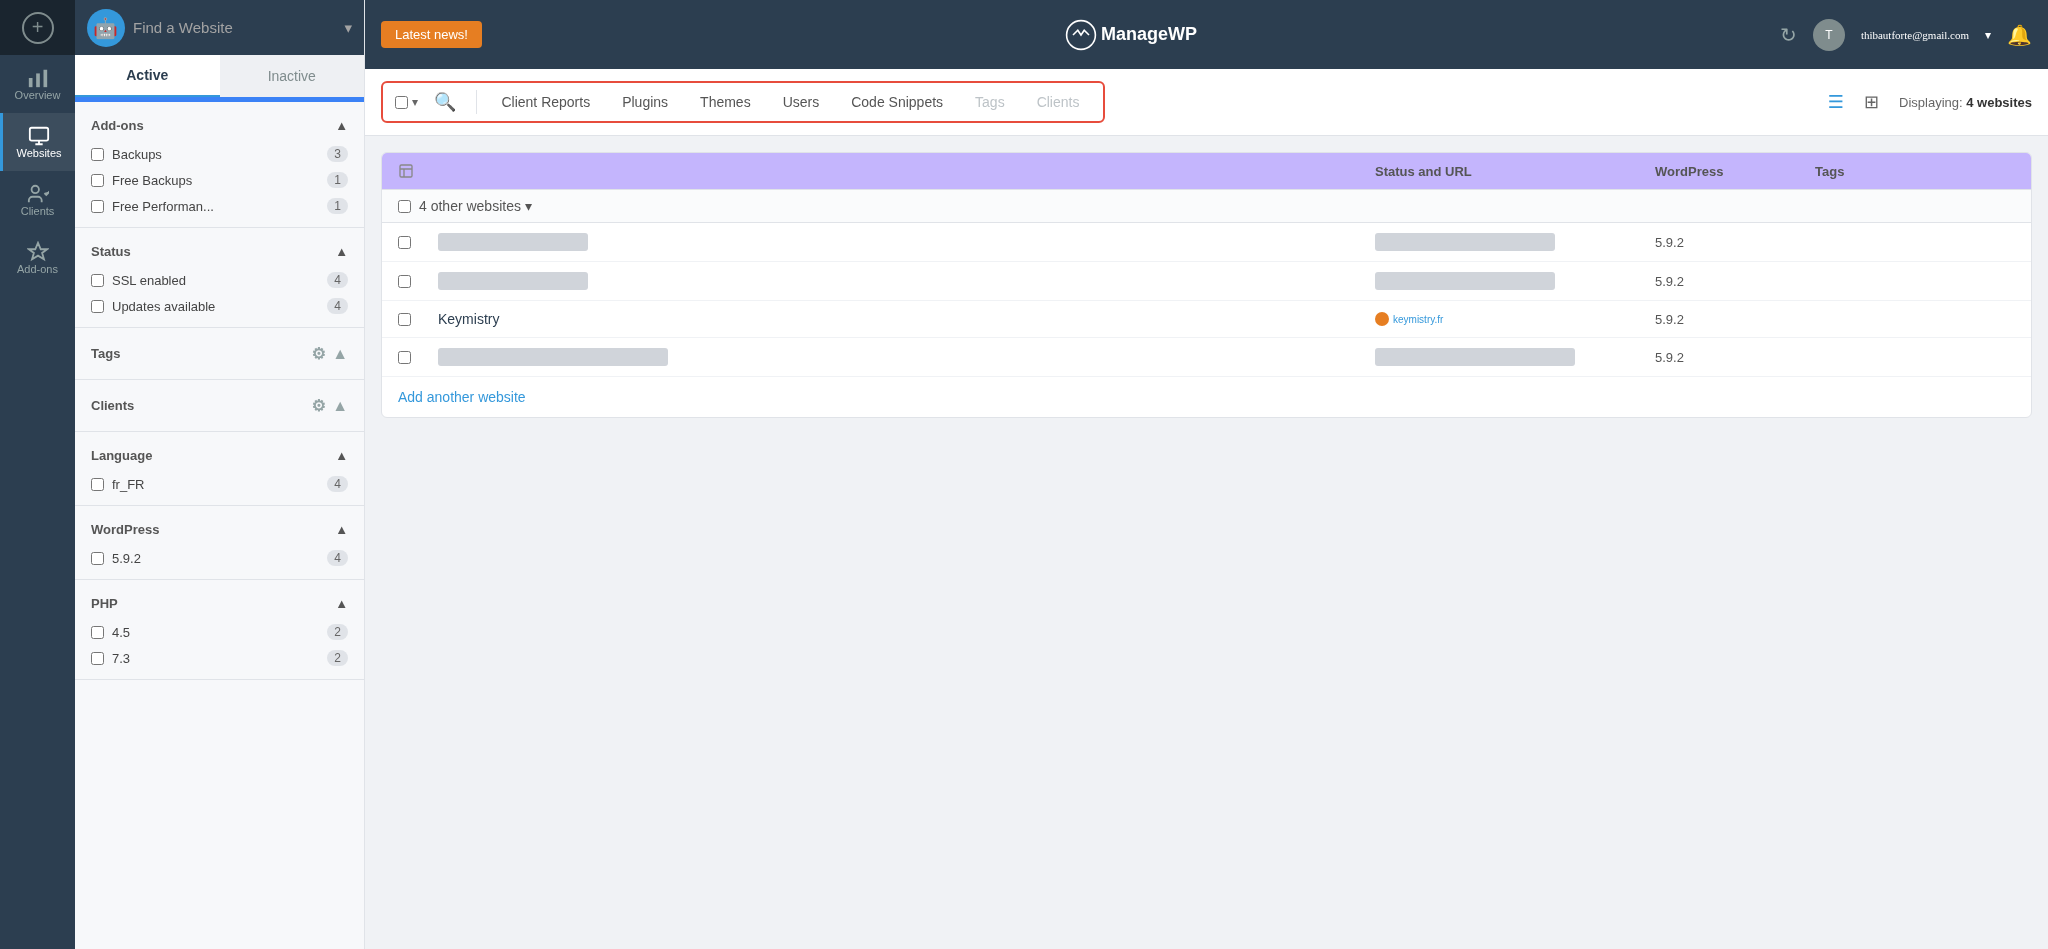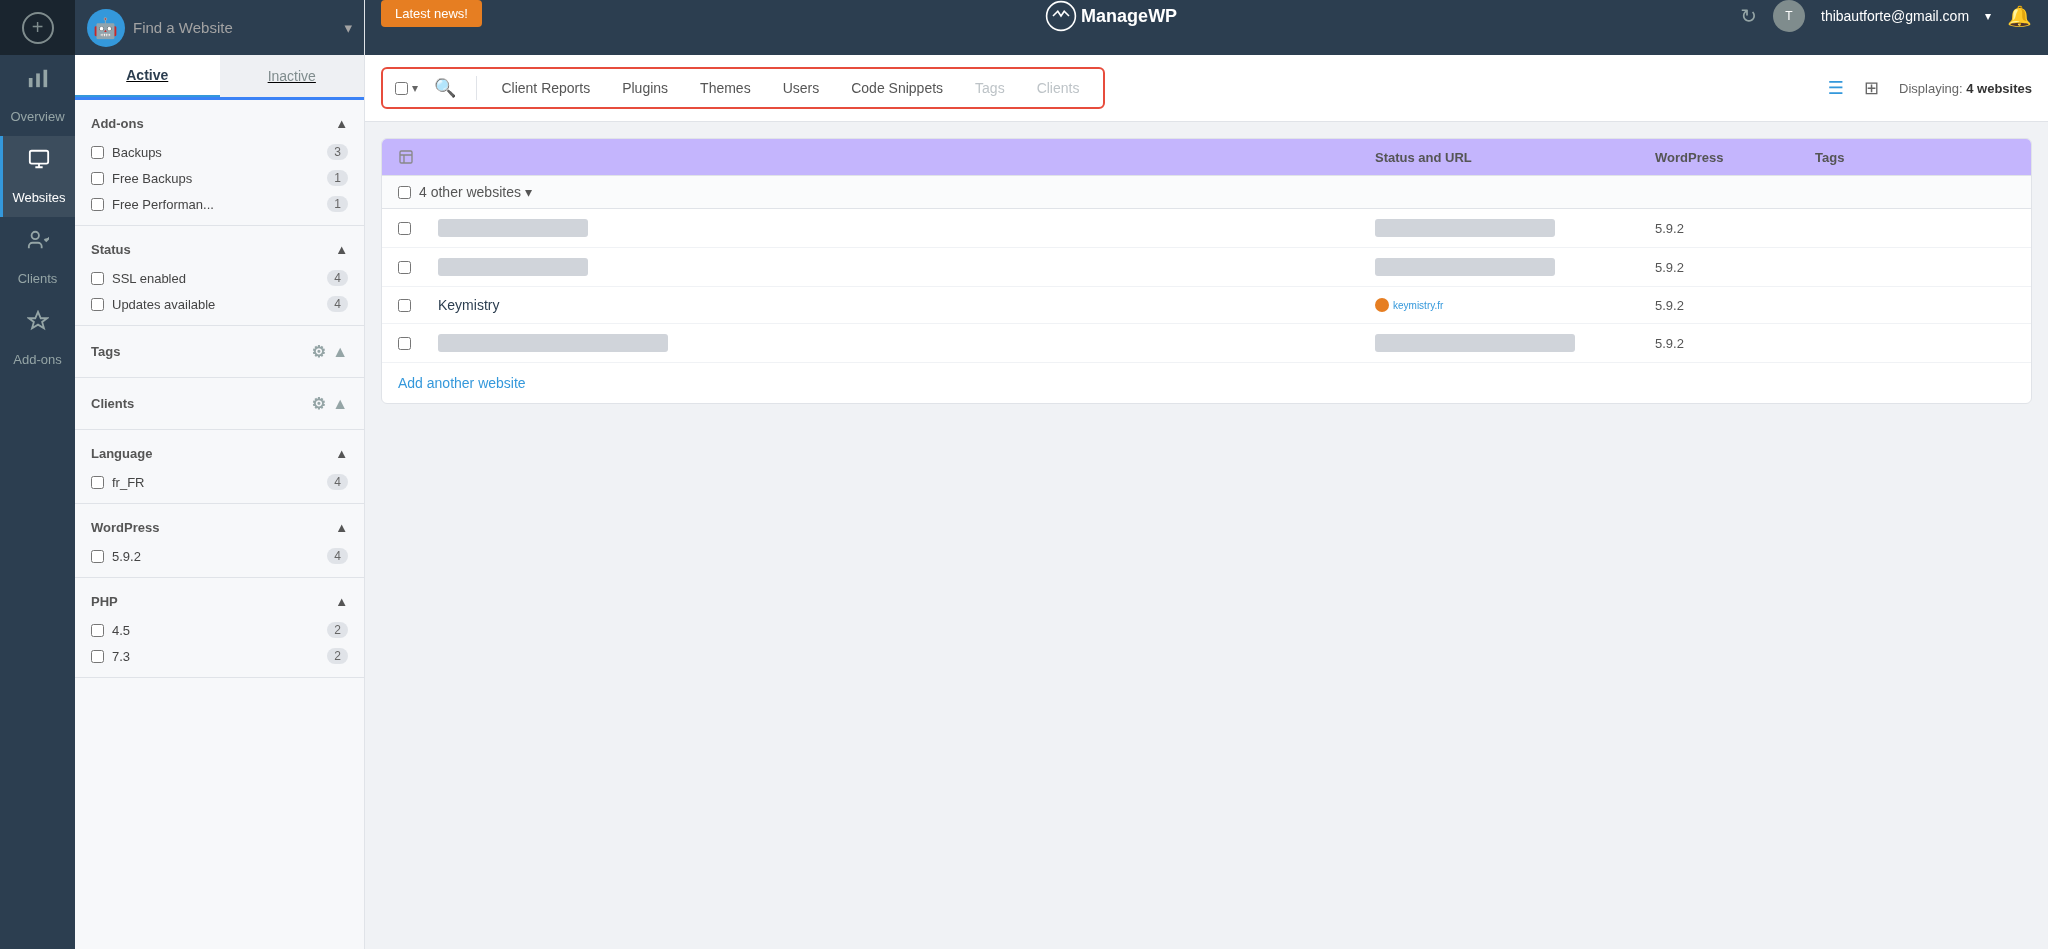--- a/index.html
+++ b/index.html
@@ -32,22 +32,22 @@
       color: #7f8c8d; font-size: 20px;
     }
     .nav-item {
       width: 75px;
       padding: 12px 0;
       display: flex;
       flex-direction: column;
       align-items: center;
       color: #95a5a6;
       cursor: pointer;
-      font-size: 13px;
-      gap: 20px;
+      font-size: 11px;
+      gap: 0;
     }
     .nav-item.active { background: rgba(255,255,255,0.08); color: #fff; border-left: 3px solid #3498db; }
     .nav-item svg { width: 22px; height: 22px; fill: currentColor; }
 
     
     .sidebar {
       width: 290px;
       background: #f7f8fa;
       border-right: 1px solid #e0e3e8;
       display: flex;
@@ -69,22 +69,21 @@
       border: none;
       color: #a3a3a3;
       font-size: 15px;
       cursor: pointer;
       display: flex;
       align-items: center;
       justify-content: space-between;
     }
     .active-inactive-tabs {
       display: flex;
-      border-bottom: 3px solid #3b82f6;
-      text-decoration: underline;
+      border-bottom: 5px solid #3b82f6;
     }
     .tab-btn {
       flex: 1;
       padding: 12px;
       text-align: center;
       cursor: pointer;
       font-size: 14px;
       color: #7f8c8d;
       background: #eef0f3;
       border: none;
@@ -133,24 +132,24 @@
     
     .main {
       flex: 1;
       display: flex;
       flex-direction: column;
       overflow: hidden;
     }
 
     
     .top-bar {
-      height: 55px;
+      height: 69px;
       background: #2c3e50;
       display: flex;
-      align-items: flex-start;
+      align-items: center;
       justify-content: space-between;
       padding: 0 16px;
       flex-shrink: 0;
     }
     .latest-news-btn {
       background: #e67e22;
       color: #fff;
       border: none;
       padding: 6px 14px;
       border-radius: 4px;
@@ -173,21 +172,21 @@
     }
     .refresh-icon { color: #95a5a6; font-size: 20px; cursor: pointer; }
     .user-avatar {
       width: 32px; height: 32px;
       border-radius: 50%;
       background: #7f8c8d;
       overflow: hidden;
       display: flex; align-items: center; justify-content: center;
       color: #fff; font-size: 12px;
     }
-    .user-email { color: #fff; font-size: 14px; cursor: pointer; }
+    .user-email { color: #fff; font-size: 11px; cursor: pointer; font-family: Liberation Serif, serif; }
     .bell-icon { color: #95a5a6; font-size: 20px; cursor: pointer; }
 
     
     .filter-bar {
       background: #fff;
       border-bottom: 1px solid #e0e3e8;
       padding: 12px 16px;
       display: flex;
       align-items: center;
       justify-content: space-between;

